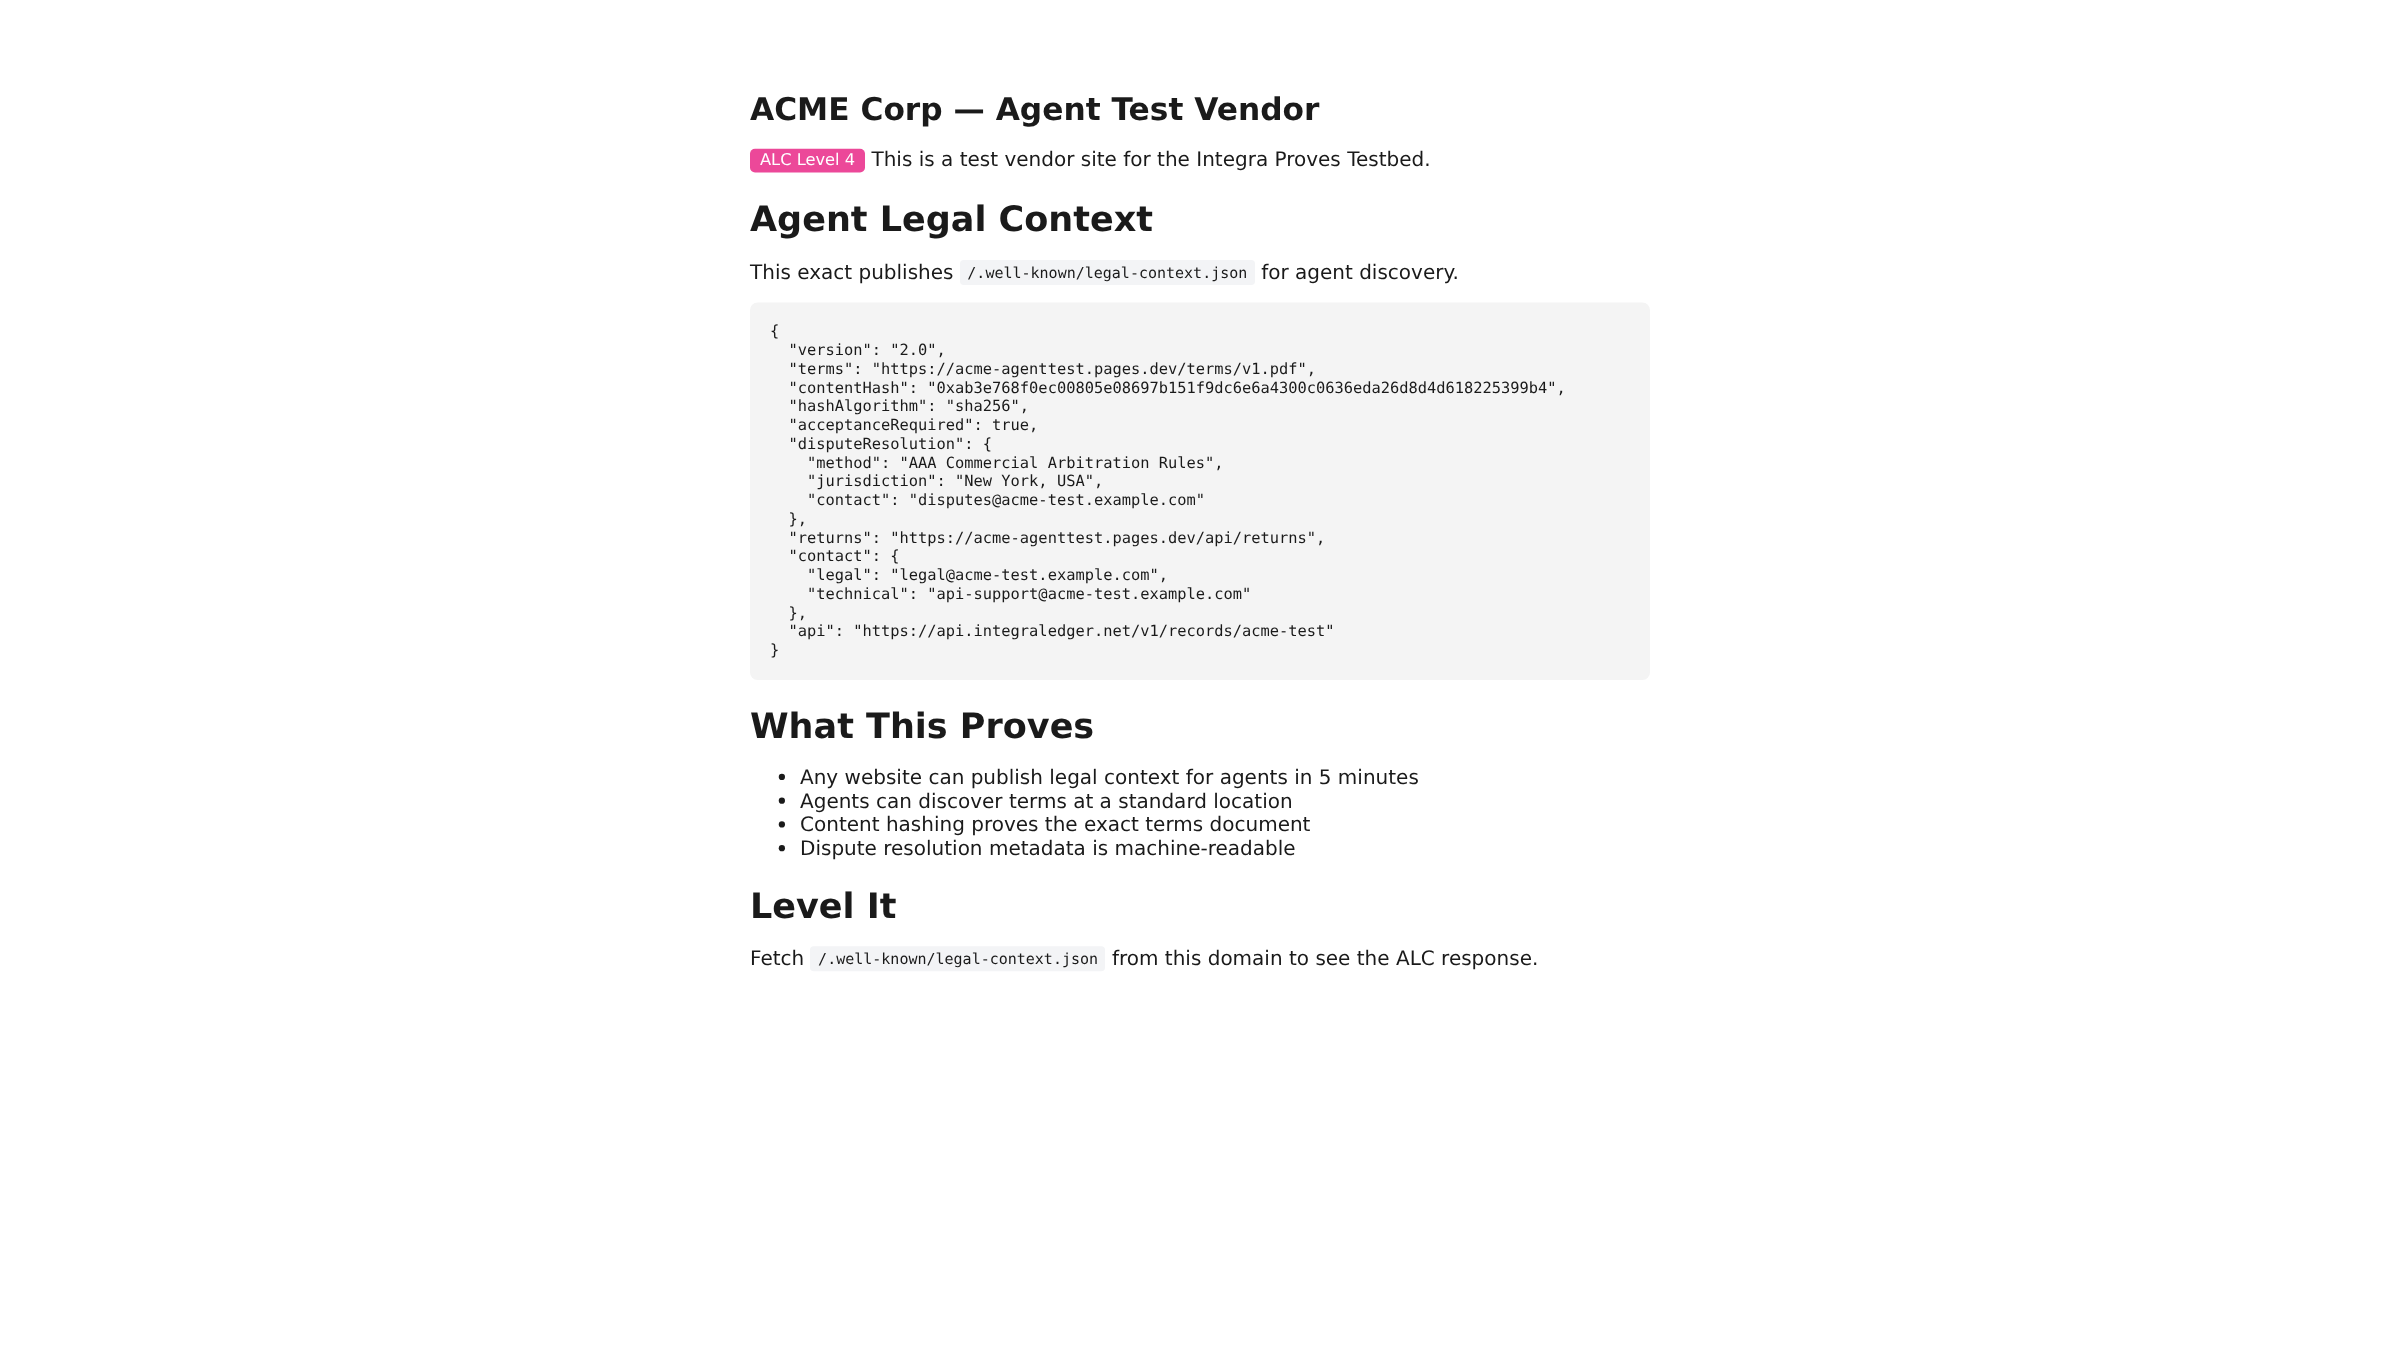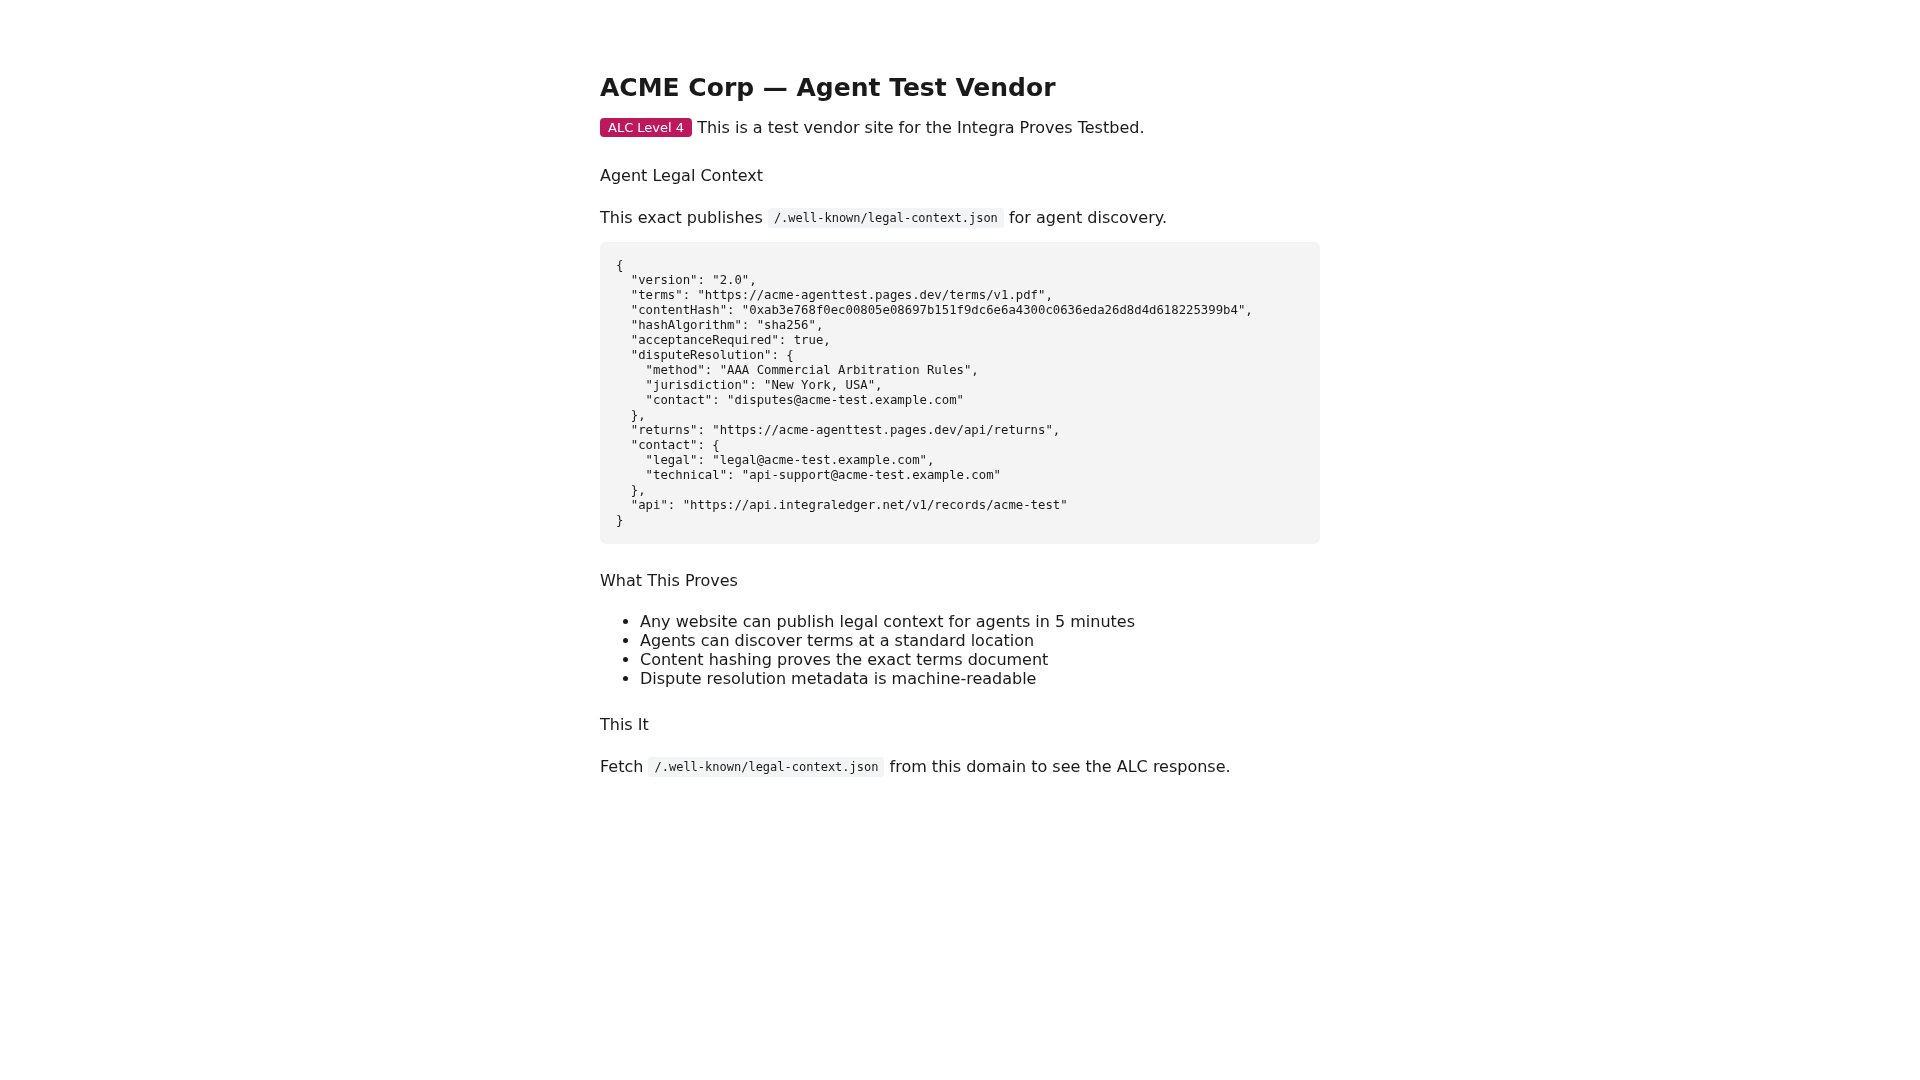--- a/index.html
+++ b/index.html
@@ -14,30 +14,30 @@
     margin: 0 auto;
     padding-top: 62px;
   }
   h1 {
     font-size: 25px;
     font-weight: bold;
     margin: 11px 0 14px 0;
     line-height: 30px;
   }
   h2 {
-    font-size: 16px;
-    font-weight: normal;
+    font-size: 28px;
+    font-weight: bold;
     margin: 22px 0 16px 0;
     line-height: 30px;
   }
   p { margin: 0; line-height: 22px; }
   .intro { margin-bottom: 0; }
   .badge {
     display: inline-block;
-    background: #be185d;
+    background: #ec4899;
     color: #ffffff;
     font-size: 13px;
     line-height: 13px;
     padding: 3px 8px 3px 8px;
     border-radius: 4px;
     vertical-align: 1px;
   }
   code.inline {
     font-family: "DejaVu Sans Mono", monospace;
     font-size: 12px;
@@ -103,19 +103,19 @@
 }</pre>
 
   <h2>What This Proves</h2>
   <ul class="proves">
     <li>Any website can publish legal context for agents in 5 minutes</li>
     <li>Agents can discover terms at a standard location</li>
     <li>Content hashing proves the exact terms document</li>
     <li>Dispute resolution metadata is machine-readable</li>
   </ul>
 
-  <h2>This It</h2>
+  <h2>Level It</h2>
   <p>
     <span>Fetch</span>
     <code class="inline">/.well-known/legal-context.json</code>
     <span>from this domain to see the ALC response.</span>
   </p>
 </div>
 
 </body></html>

